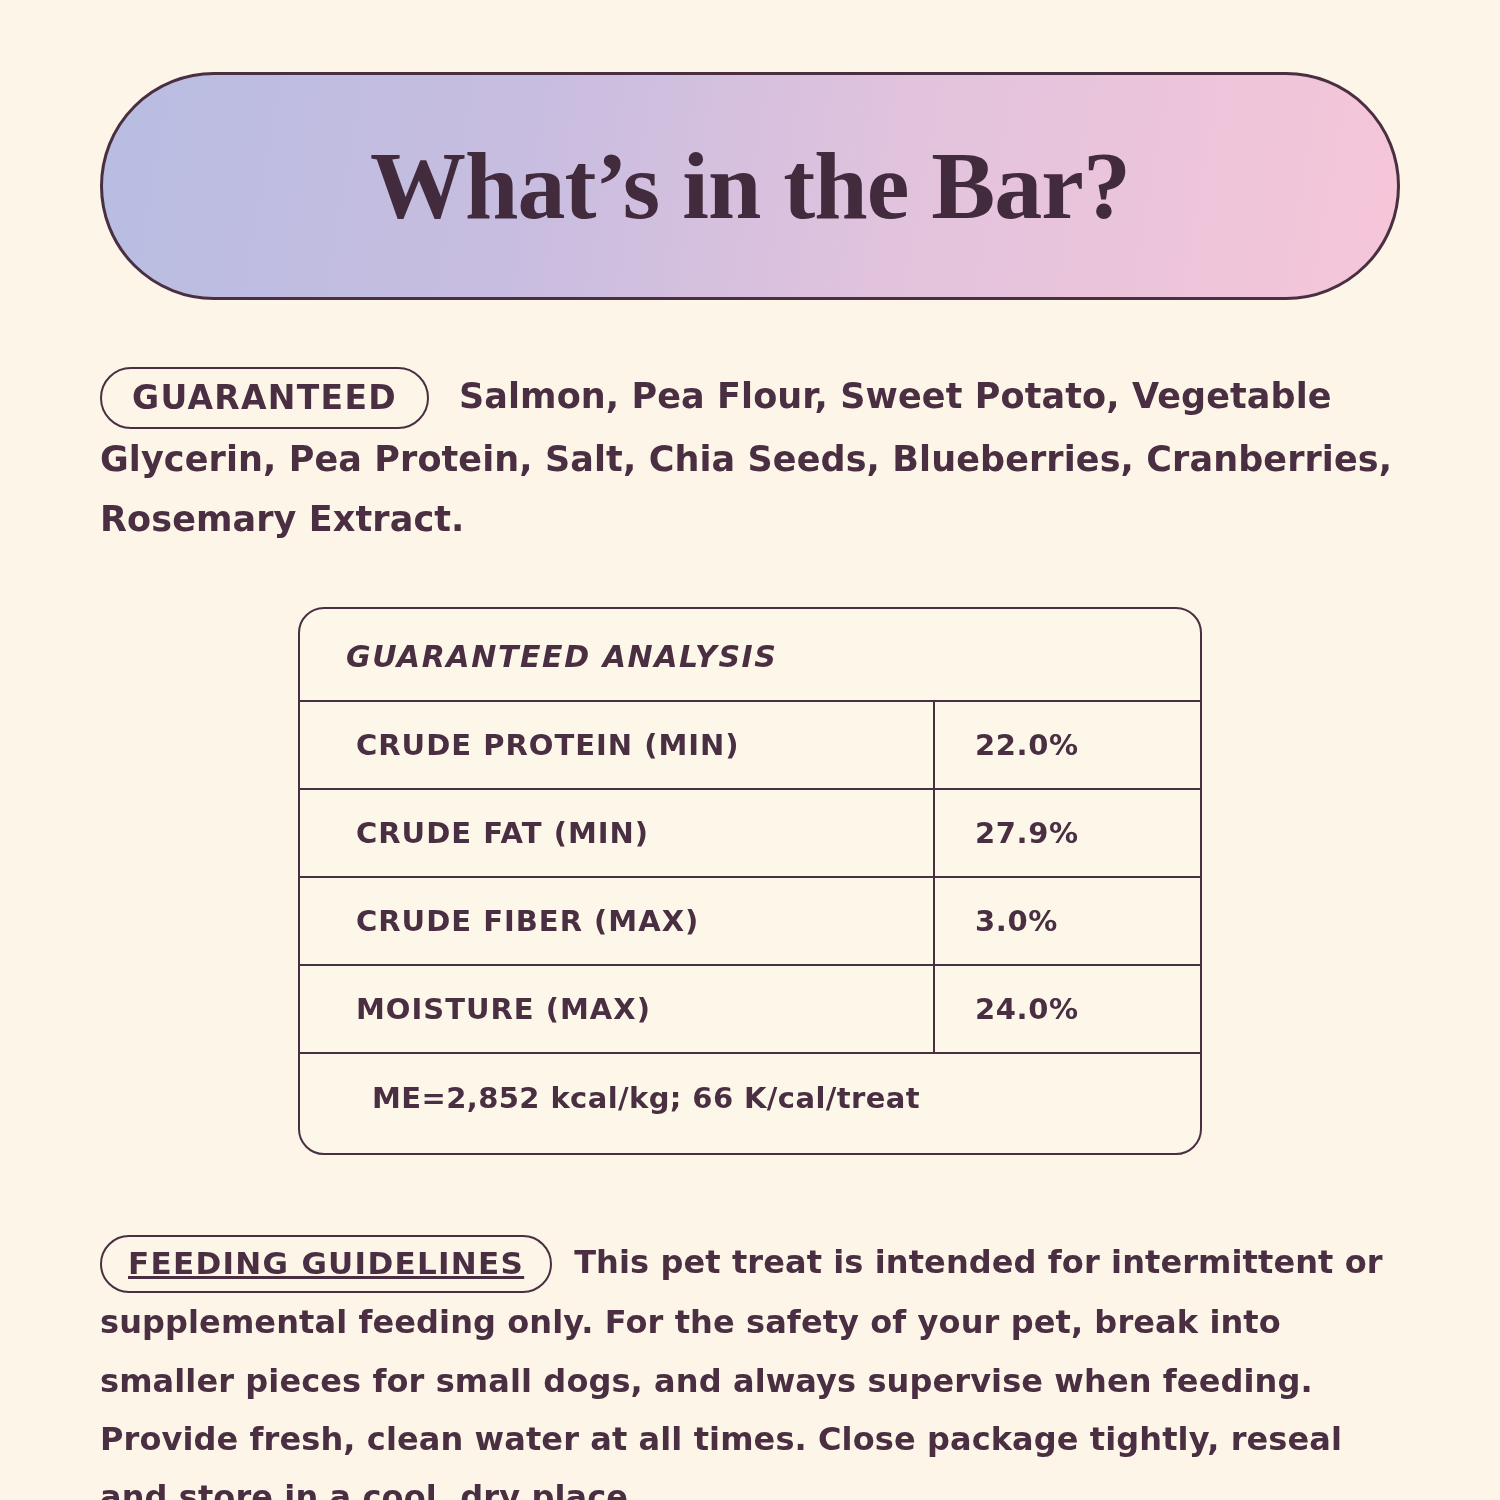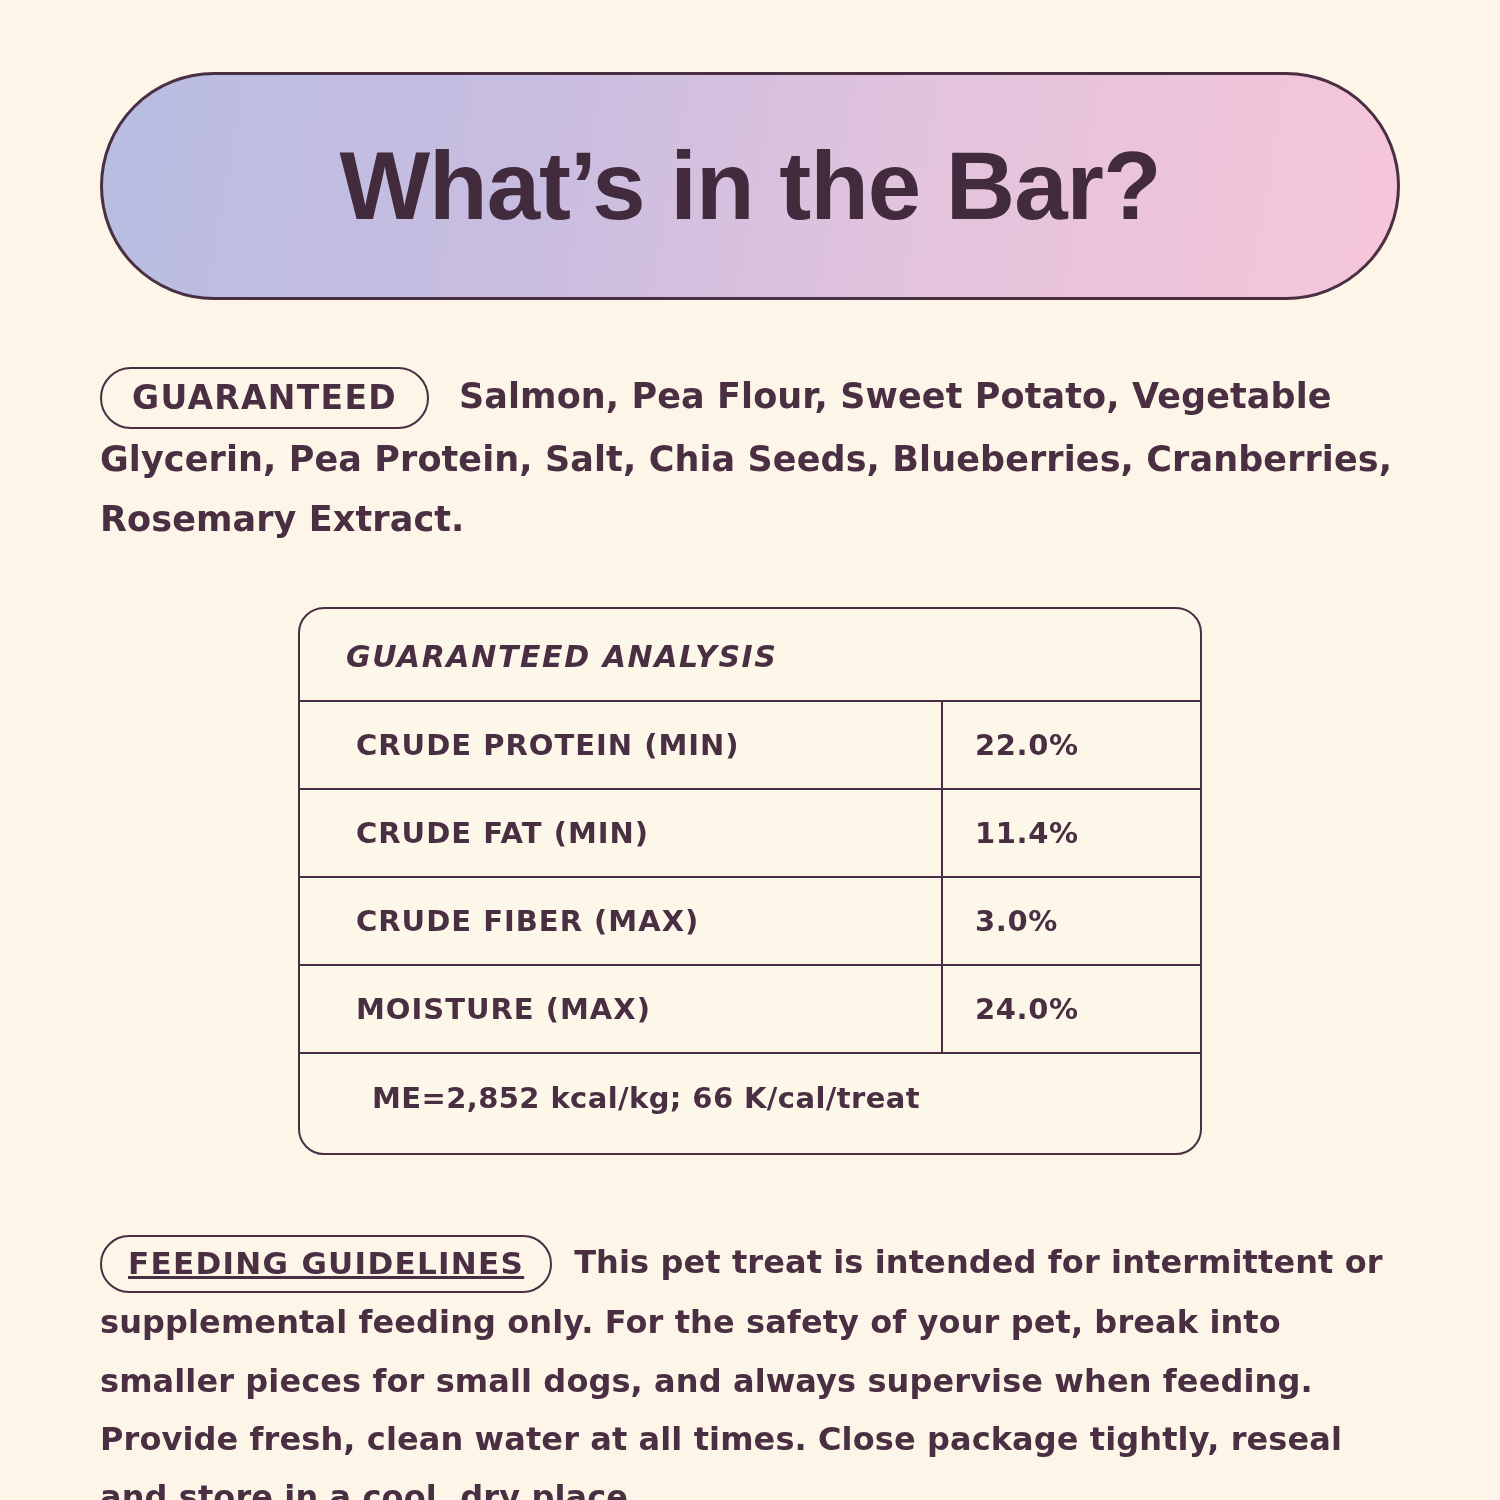--- a/index.html
+++ b/index.html
@@ -29,21 +29,21 @@
     height: 222px;
     border: 3px solid #4a2f43;
     border-radius: 115px;
     background: linear-gradient(100deg, #b8bde2 0%, #c8bde0 33%, #e2c3dd 62%, #f6c6d8 100%);
     display: flex;
     align-items: center;
     justify-content: center;
   }
   .title-banner h1 {
     margin: 12px;
-    font-family: Liberation Sans, sans-serif;
+    font-family: Liberation Serif, serif;
     font-weight: 700;
     font-size: 96px;
     letter-spacing: -1px;
     color: #432b3e;
     line-height: 1;
     text-align: right;
   }
 
   
   .pill {
@@ -97,21 +97,21 @@
   .ga-table td {
     border-top: 2.5px solid #4a2f43;
     font-size: 29px;
     letter-spacing: 1px;
     padding: 26px 0 26px 56px;
     font-weight: 600;
   }
   .ga-table td.val {
     border-left: 2.5px solid #4a2f43;
     width: 225px;
-    padding-left: 32px;
+    padding-left: 40px;
     letter-spacing: 0.6px;
     margin-left: 36px;
   }
   .ga-footer {
     border-top: 2.5px solid #4a2f43;
     font-size: 29px;
     letter-spacing: 0.4px;
     padding: 27px 0 38px 72px;
     font-weight: 600;
   }
@@ -147,21 +147,21 @@
   <div class="ga-wrap">
     <div class="ga-title">GUARANTEED ANALYSIS</div>
     <table class="ga-table">
       <tbody>
         <tr>
           <td>CRUDE PROTEIN (MIN)</td>
           <td class="val">22.0%</td>
         </tr>
         <tr>
           <td>CRUDE FAT (MIN)</td>
-          <td class="val">11.4%</td>
+          <td class="val">27.9%</td>
         </tr>
         <tr>
           <td>CRUDE FIBER (MAX)</td>
           <td class="val">3.0%</td>
         </tr>
         <tr>
           <td>MOISTURE (MAX)</td>
           <td class="val">24.0%</td>
         </tr>
       </tbody>

